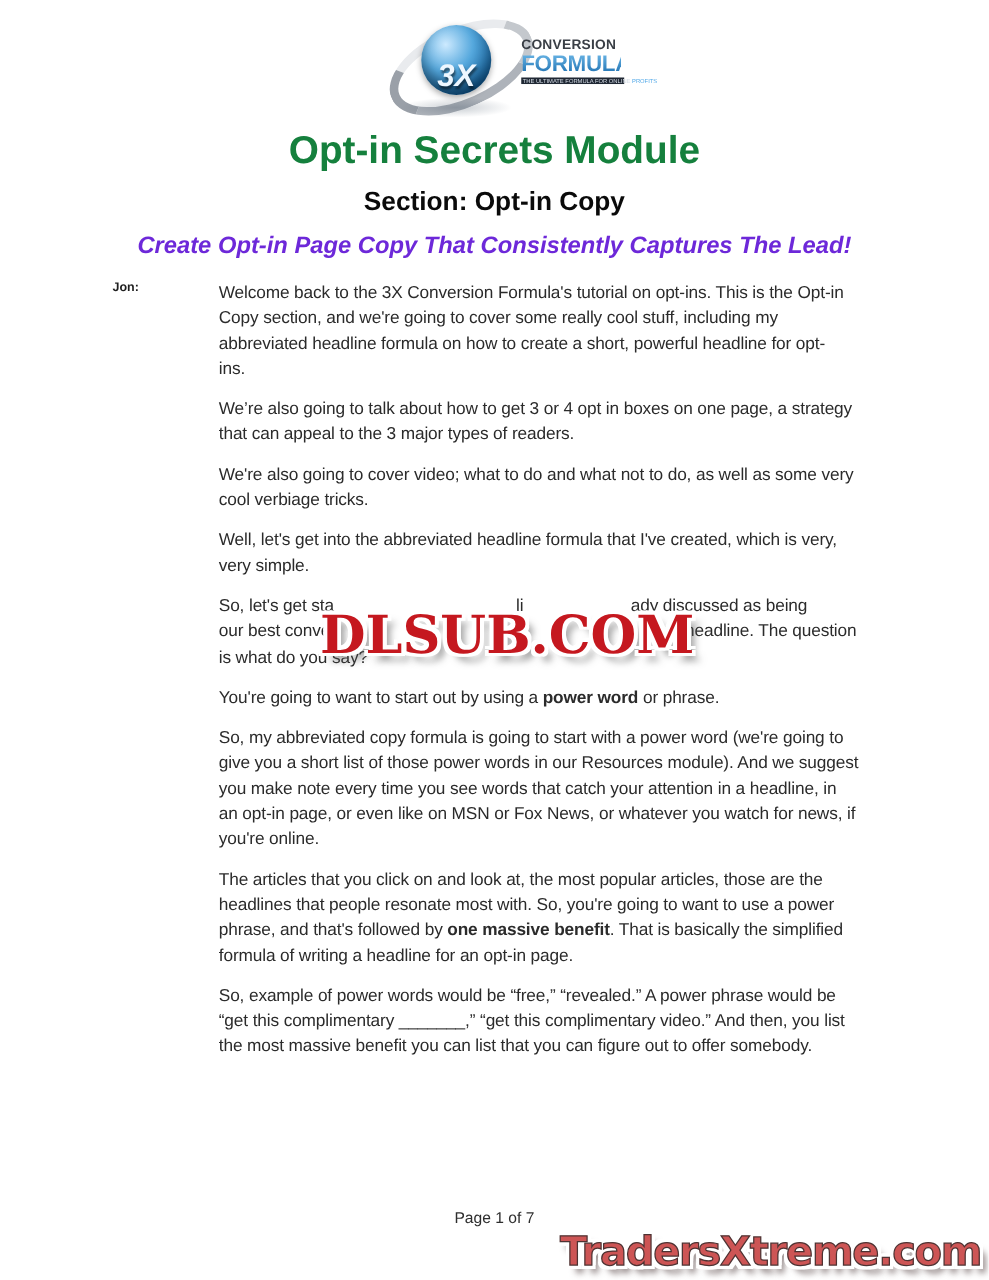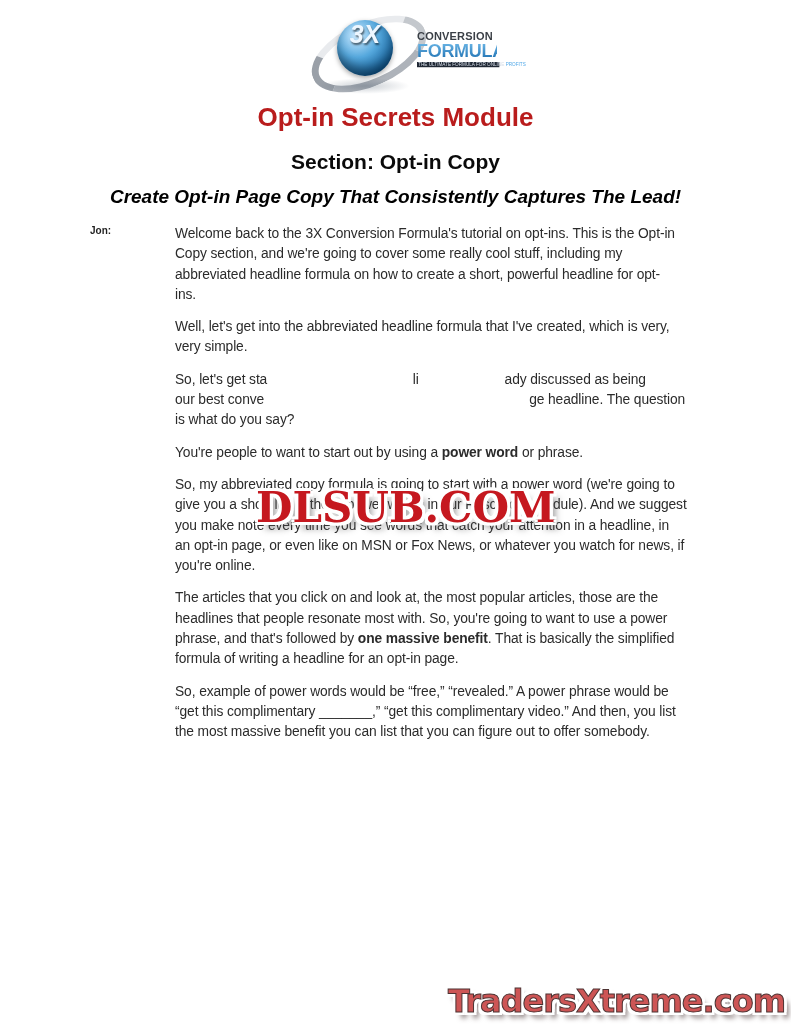--- a/index.html
+++ b/index.html
@@ -20,21 +20,21 @@
     border: 7px solid #c4c8cd;
     border-top-color: #e9ebee; border-left-color: #9aa0a8; border-bottom-color: #aeb3ba;
     border-radius: 50%;
     transform: rotate(-24deg);
   }
   .logo-sphere {
     position: absolute; left: 37px; top: 16px; width: 56px; height: 56px;
     border-radius: 50%;
     background: radial-gradient(circle at 35% 28%, #cdeaff 0%, #55a8dd 40%, #0f5a94 78%, #083a63 100%);
     box-shadow: inset 0 -8px 10px rgba(0,0,0,.35), 0 2px 5px rgba(0,0,0,.35);
-    display: flex; align-items: flex-start; justify-content: center;
+    display: flex; align-items: flex-end; justify-content: center;
   }
   .logo-sphere span {
     font-style: italic; font-weight: bold; font-size: 25px; color: #eef7ff;
     text-shadow: 1px 2px 2px rgba(0,0,0,.55);
   }
   .logo-textblock { position: absolute; left: 117px; top: 26px; width: 80px; }
   .logo-line1 { font-size: 11px; font-weight: bold; color: #3a3f46; letter-spacing: .2px; white-space: nowrap; }
   .logo-line2 { font-size: 18px; font-weight: bold; color: #2f85c4; letter-spacing: -.3px; line-height: 1; white-space: nowrap;
                 background: linear-gradient(#6db8e8, #1d6fb0); -webkit-background-clip: text; background-clip: text; -webkit-text-fill-color: transparent; }
   .logo-tagbar {
@@ -51,21 +51,21 @@
     position: absolute; right: 8px; top: 4px;
     font-size: 42px; font-weight: bold; letter-spacing: -1px;
     background: linear-gradient(180deg, #101010 0%, #242424 45%, #4c2e2e 78%, #6e4545 100%);
     -webkit-background-clip: text; background-clip: text; -webkit-text-fill-color: transparent;
     filter: drop-shadow(1px 1px 1px rgba(0,0,0,.35));
   }
 
   
   .title-main {
     position: absolute; top: 102px; left: 0; width: 100%;
-    text-align: center; font-size: 26px; font-weight: bold; color: #b91c1c; margin: 0;
+    text-align: center; font-size: 31px; font-weight: bold; color: #15803d; margin: 0;
   }
   .title-section {
     position: absolute; top: 150px; left: 0; width: 100%;
     text-align: center; font-size: 21px; font-weight: bold; color: #0a0a0a; margin: 0;
   }
   .title-tagline {
     position: absolute; top: 186px; left: 0; width: 100%;
     text-align: center; font-size: 19px; font-weight: bold; font-style: italic; margin: 0;
   }
 
@@ -120,47 +120,52 @@
     <div class="logo-textblock">
       <div class="logo-line1">CONVERSION</div>
       <div class="logo-line2">FORMULA</div>
       <div class="logo-tagbar"><span>THE ULTIMATE FORMULA FOR ONLINE </span><span class="accent">PROFITS</span></div>
     </div>
     <div class="logo-reflection"></div>
   </div>
 
   <h1 class="title-main">Opt-in Secrets Module</h1>
   <h2 class="title-section">Section: Opt-in Copy</h2>
-  <h3 class="title-tagline" style="color: #000000;">Create Opt-in Page Copy That Consistently Captures The Lead!</h3>
+  <h3 class="title-tagline" style="color: #6d28d9;">Create Opt-in Page Copy That Consistently Captures The Lead!</h3>
 
   <div class="transcript">
     <div class="speaker">Jon:</div>
     <div class="paragraphs" id="paragraphs">
         <div class="para"><span>Welcome back to the 3X Conversion Formula's tutorial on opt-ins. This is the Opt-in
 Copy section, and we're going to cover some really cool stuff, including my
 abbreviated headline formula on how to create a short, powerful headline for opt-
 ins.</span></div>
+        <div class="para"><span>We’re also going to talk about how to get 3 or 4 opt in boxes on one page, a strategy
+that can appeal to the 3 major types of readers.</span></div>
+        <div class="para"><span>We're also going to cover video; what to do and what not to do, as well as some very
+cool verbiage tricks.</span></div>
         <div class="para"><span>Well, let's get into the abbreviated headline formula that I've created, which is very,
 very simple.</span></div>
         <div class="para pre"><span>So, let's get sta                                       li                       ady discussed as being
 our best conve                                                                       ge headline. The question
 is what do you say?</span></div>
-        <div class="para"><span>You're people to want to start out by using a </span><b>power word</b><span> or phrase.</span></div>
+        <div class="para"><span>You're going to want to start out by using a </span><b>power word</b><span> or phrase.</span></div>
         <div class="para"><span>So, my abbreviated copy formula is going to start with a power word (we're going to
 give you a short list of those power words in our Resources module). And we suggest
 you make note every time you see words that catch your attention in a headline, in
 an opt-in page, or even like on MSN or Fox News, or whatever you watch for news, if
 you're online.</span></div>
         <div class="para"><span>The articles that you click on and look at, the most popular articles, those are the
 headlines that people resonate most with. So, you're going to want to use a power
 phrase, and that's followed by </span><b>one massive benefit</b><span>. That is basically the simplified
 formula of writing a headline for an opt-in page.</span></div>
         <div class="para"><span>So, example of power words would be “free,” “revealed.” A power phrase would be
 “get this complimentary _______,” “get this complimentary video.” And then, you list
 the most massive benefit you can list that you can figure out to offer somebody.</span></div>
       </div>
   </div>
 
   <div class="dlsub" style="color: rgb(197, 24, 31);">DLSUB.COM</div>
 
+  <div class="page-num">Page 1 of 7</div>
   <div class="tx-badge" style="color: rgb(205, 85, 85); margin-top: 24px;">TradersXtreme.com</div>
 
 </div>
 
 </body></html>

